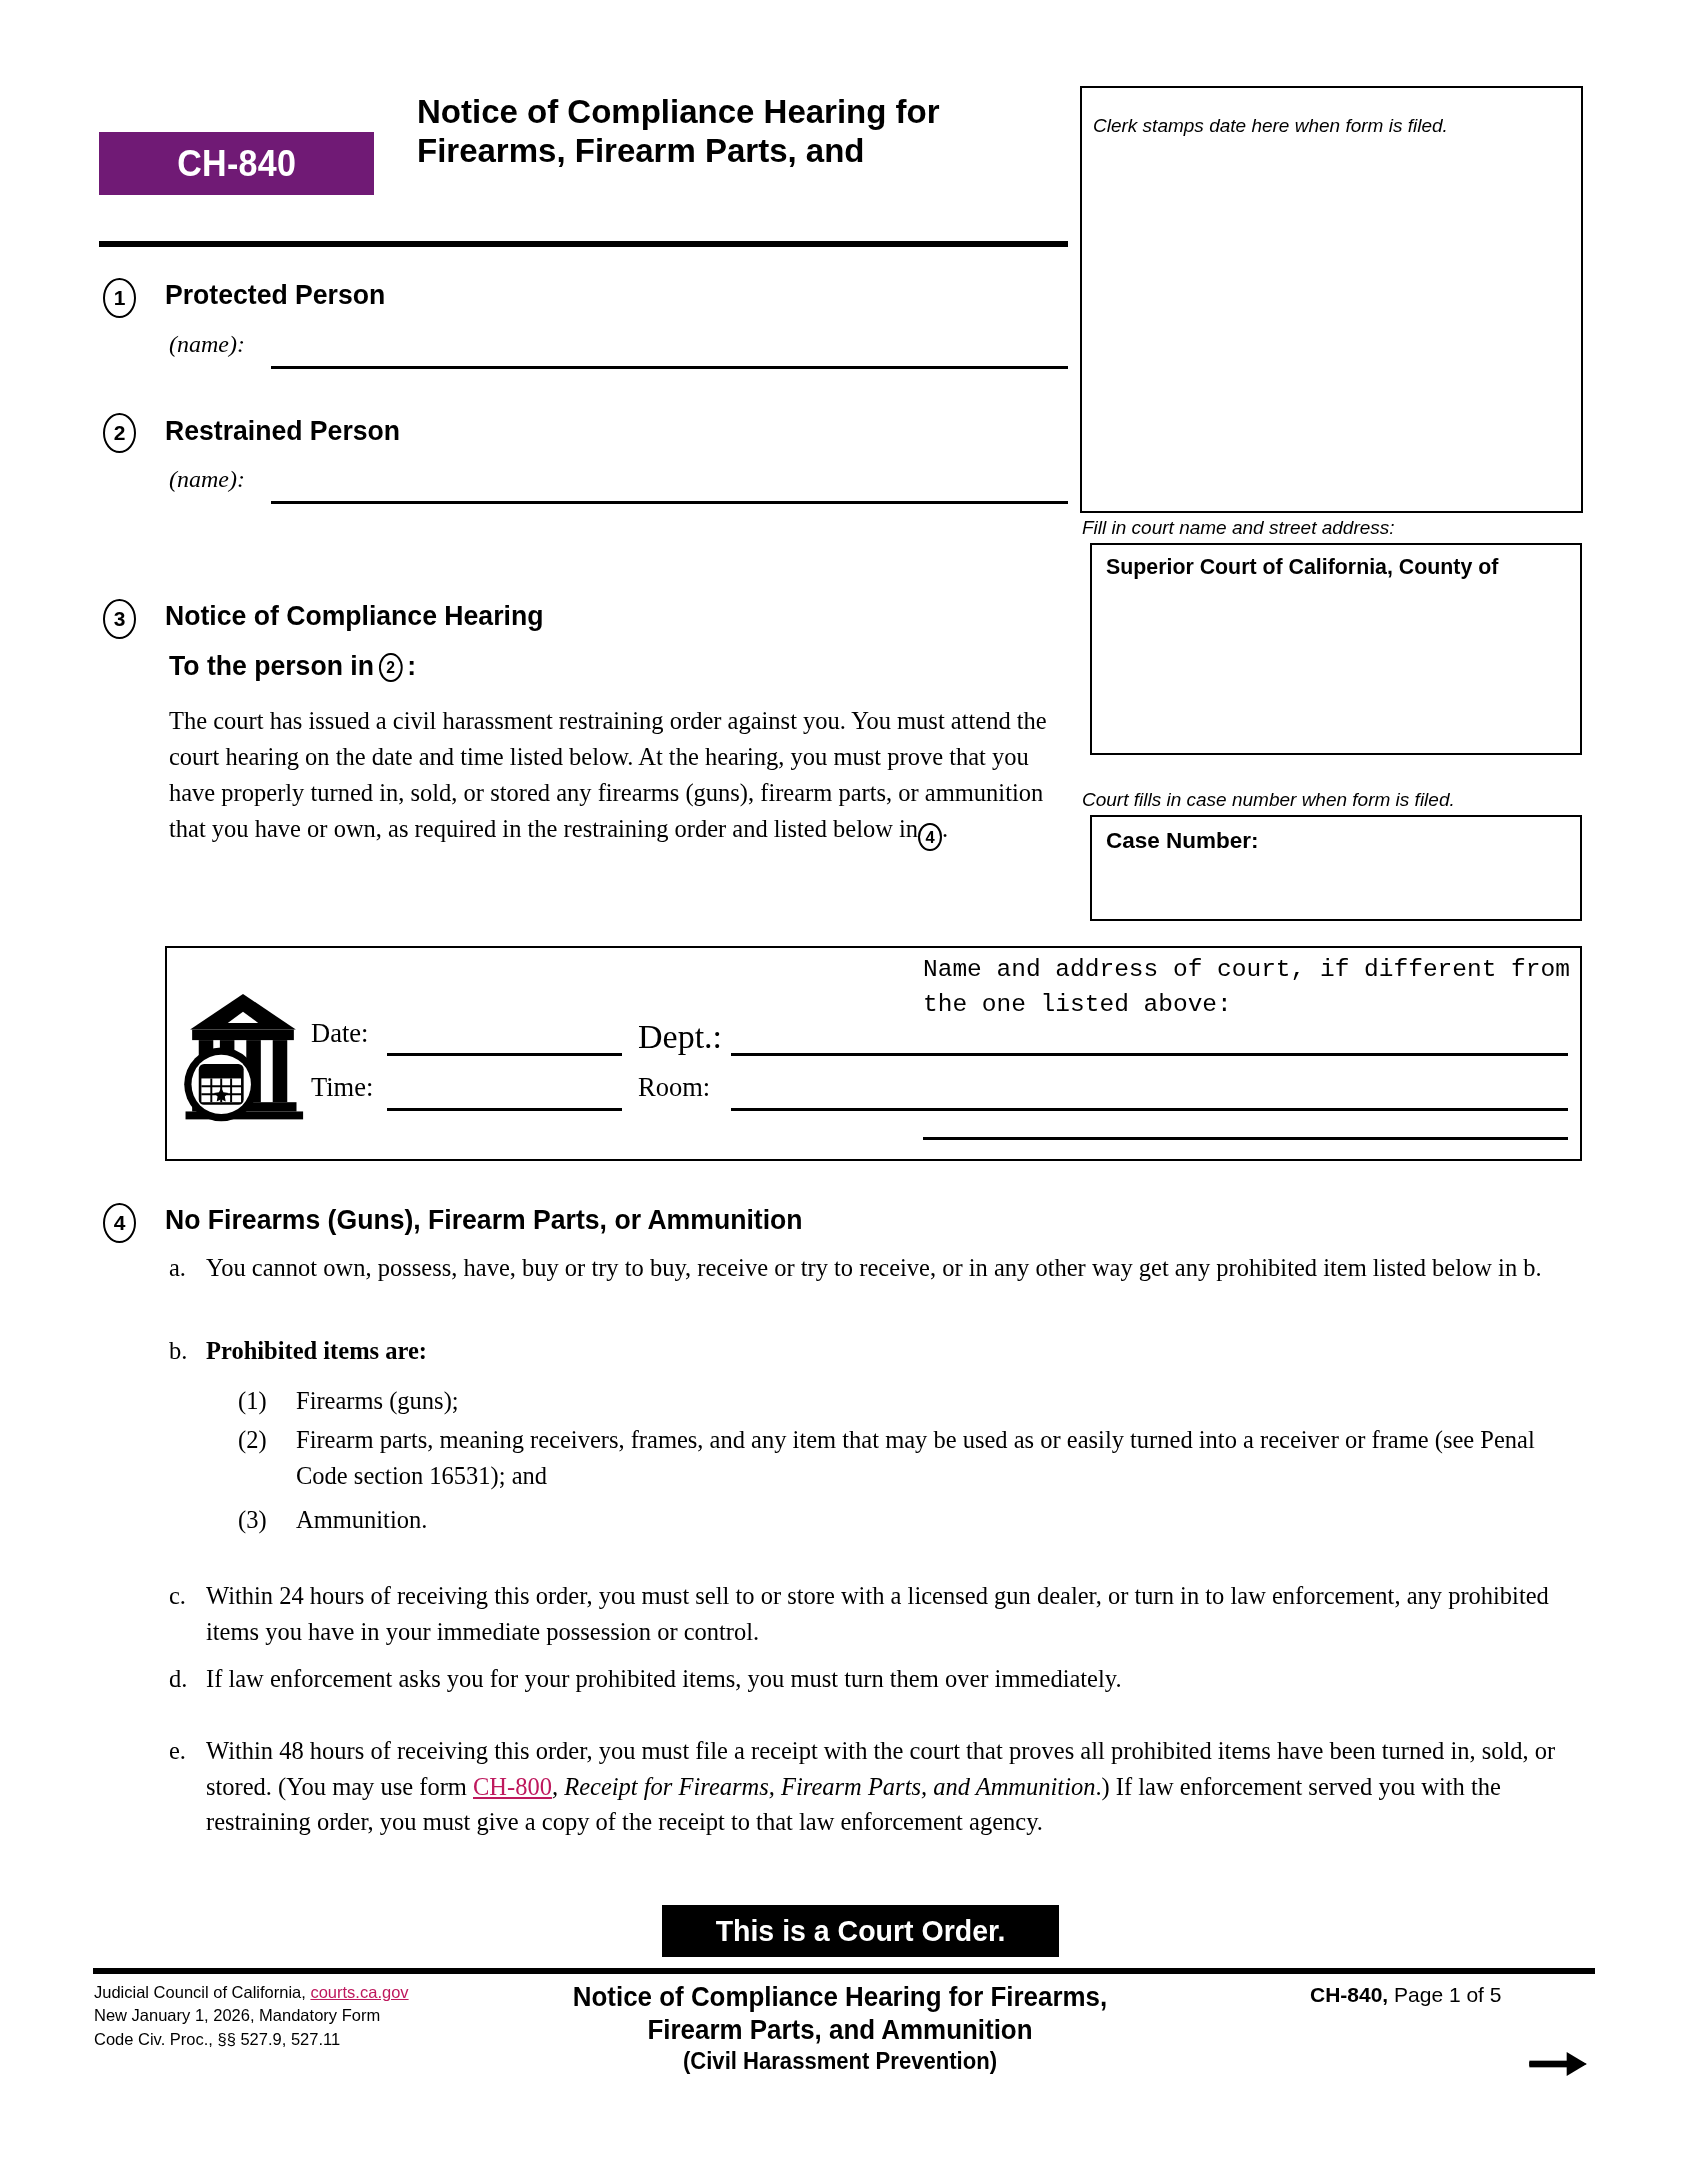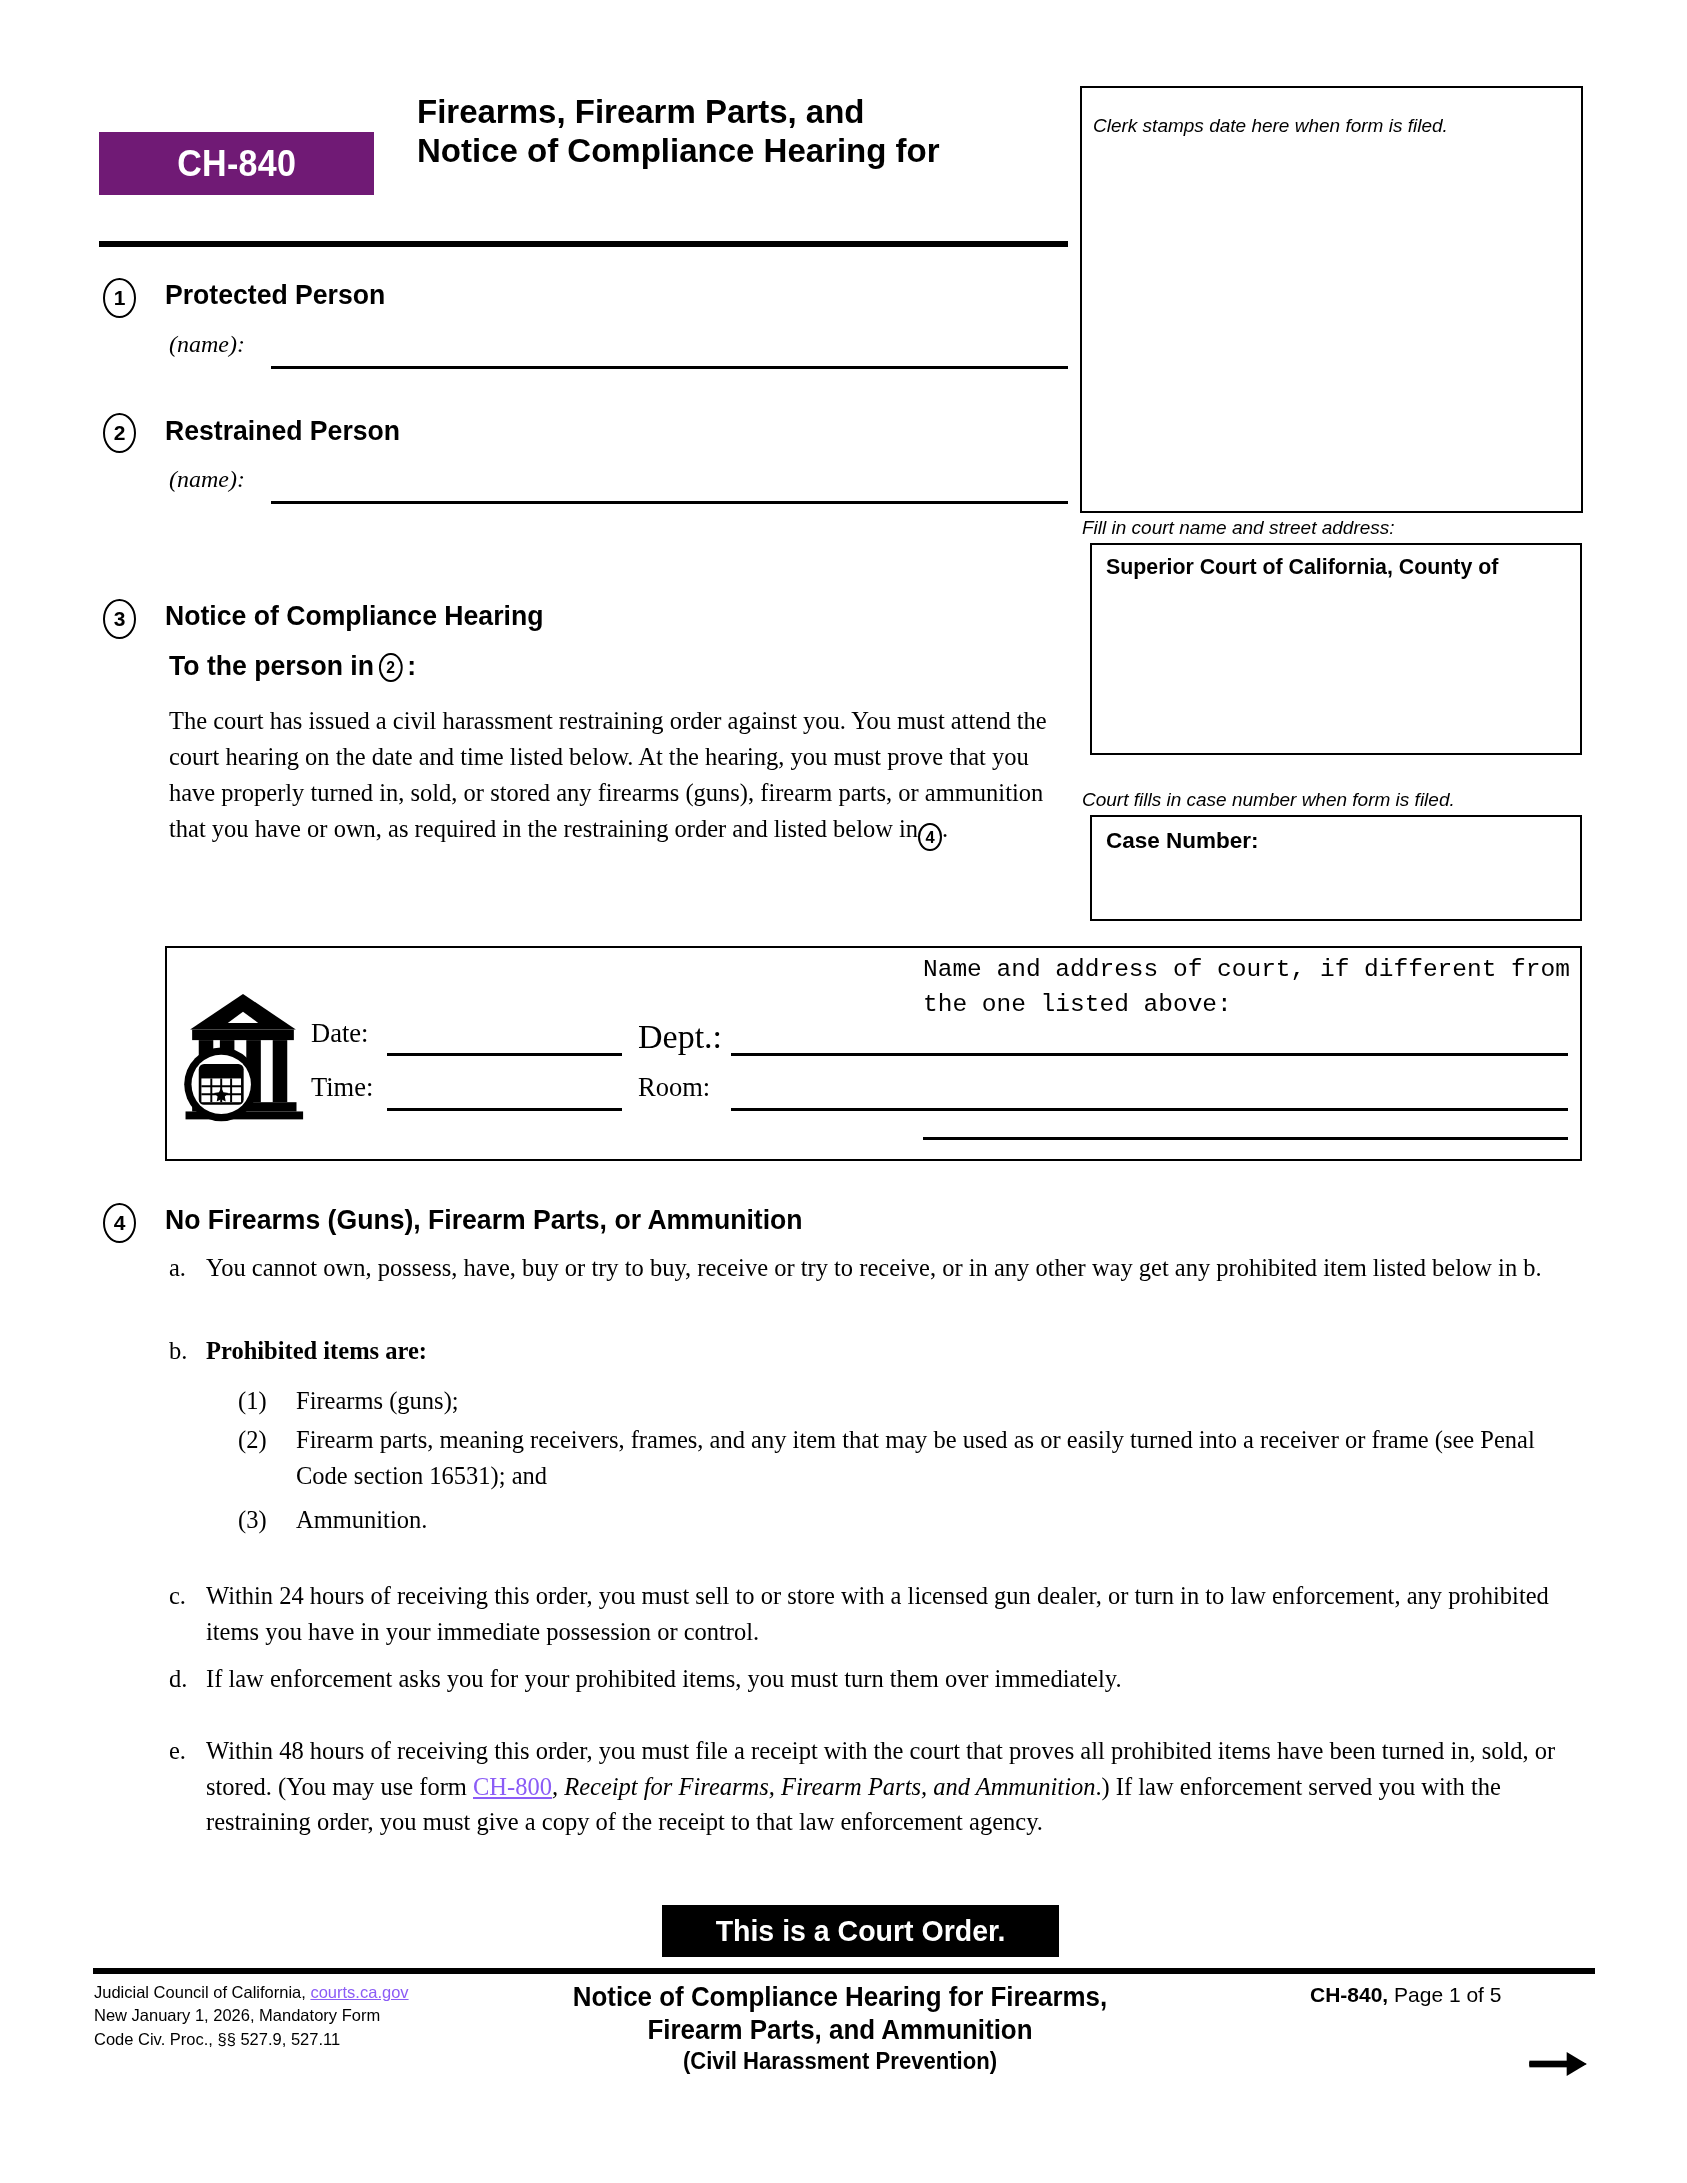--- a/index.html
+++ b/index.html
@@ -110,21 +110,21 @@
 
   
   #sec4-circle{left:103px;top:1203px;}
   #sec4-heading{left:165px;top:1204px;}
 
   .item{position:absolute;display:flex;font-size:24.5px;line-height:1.45;}
   .item .mark{flex:0 0 auto;}
   .item .body{flex:1 1 auto;}
   .bold{font-weight:bold;}
   .ital{font-style:italic;}
-  a.link{color:#8b5cf6;text-decoration:underline;}
+  a.link{color:#be185d;text-decoration:underline;}
 
   #item-a{left:169px;top:1250px;width:1413px;}
   #item-a .mark{width:37px;}
   #item-b{left:169px;top:1333px;width:1413px;}
   #item-b .mark{width:37px;}
   #item-b1{left:238px;top:1383px;width:1343px;}
   #item-b1 .mark{width:58px;}
   #item-b2{left:238px;top:1422px;width:1343px;}
   #item-b2 .mark{width:58px;}
   #item-b3{left:238px;top:1502px;width:1343px;}
@@ -166,22 +166,22 @@
 </head>
 <body>
 
 <div class="page">
 
   <div class="abs" id="form-number-badge">
     <span>CH-840</span>
   </div>
 
   <div class="abs" id="form-title">
+    <div>Notice of Compliance Hearing for</div>
     <div>Firearms, Firearm Parts, and</div>
-    <div>Notice of Compliance Hearing for</div>
   </div>
 
   <div class="abs" id="header-rule"></div>
 
   <div class="abs rbox" id="clerk-stamp-box"></div>
   <div class="abs" id="clerk-stamp-label">Clerk stamps date here when form is filed.</div>
 
   <div class="abs" id="court-fill-label">Fill in court name and street address:</div>
   <div class="abs rbox" id="court-name-box"></div>
   <div class="abs" id="court-name-text">Superior Court of California, County of</div>

